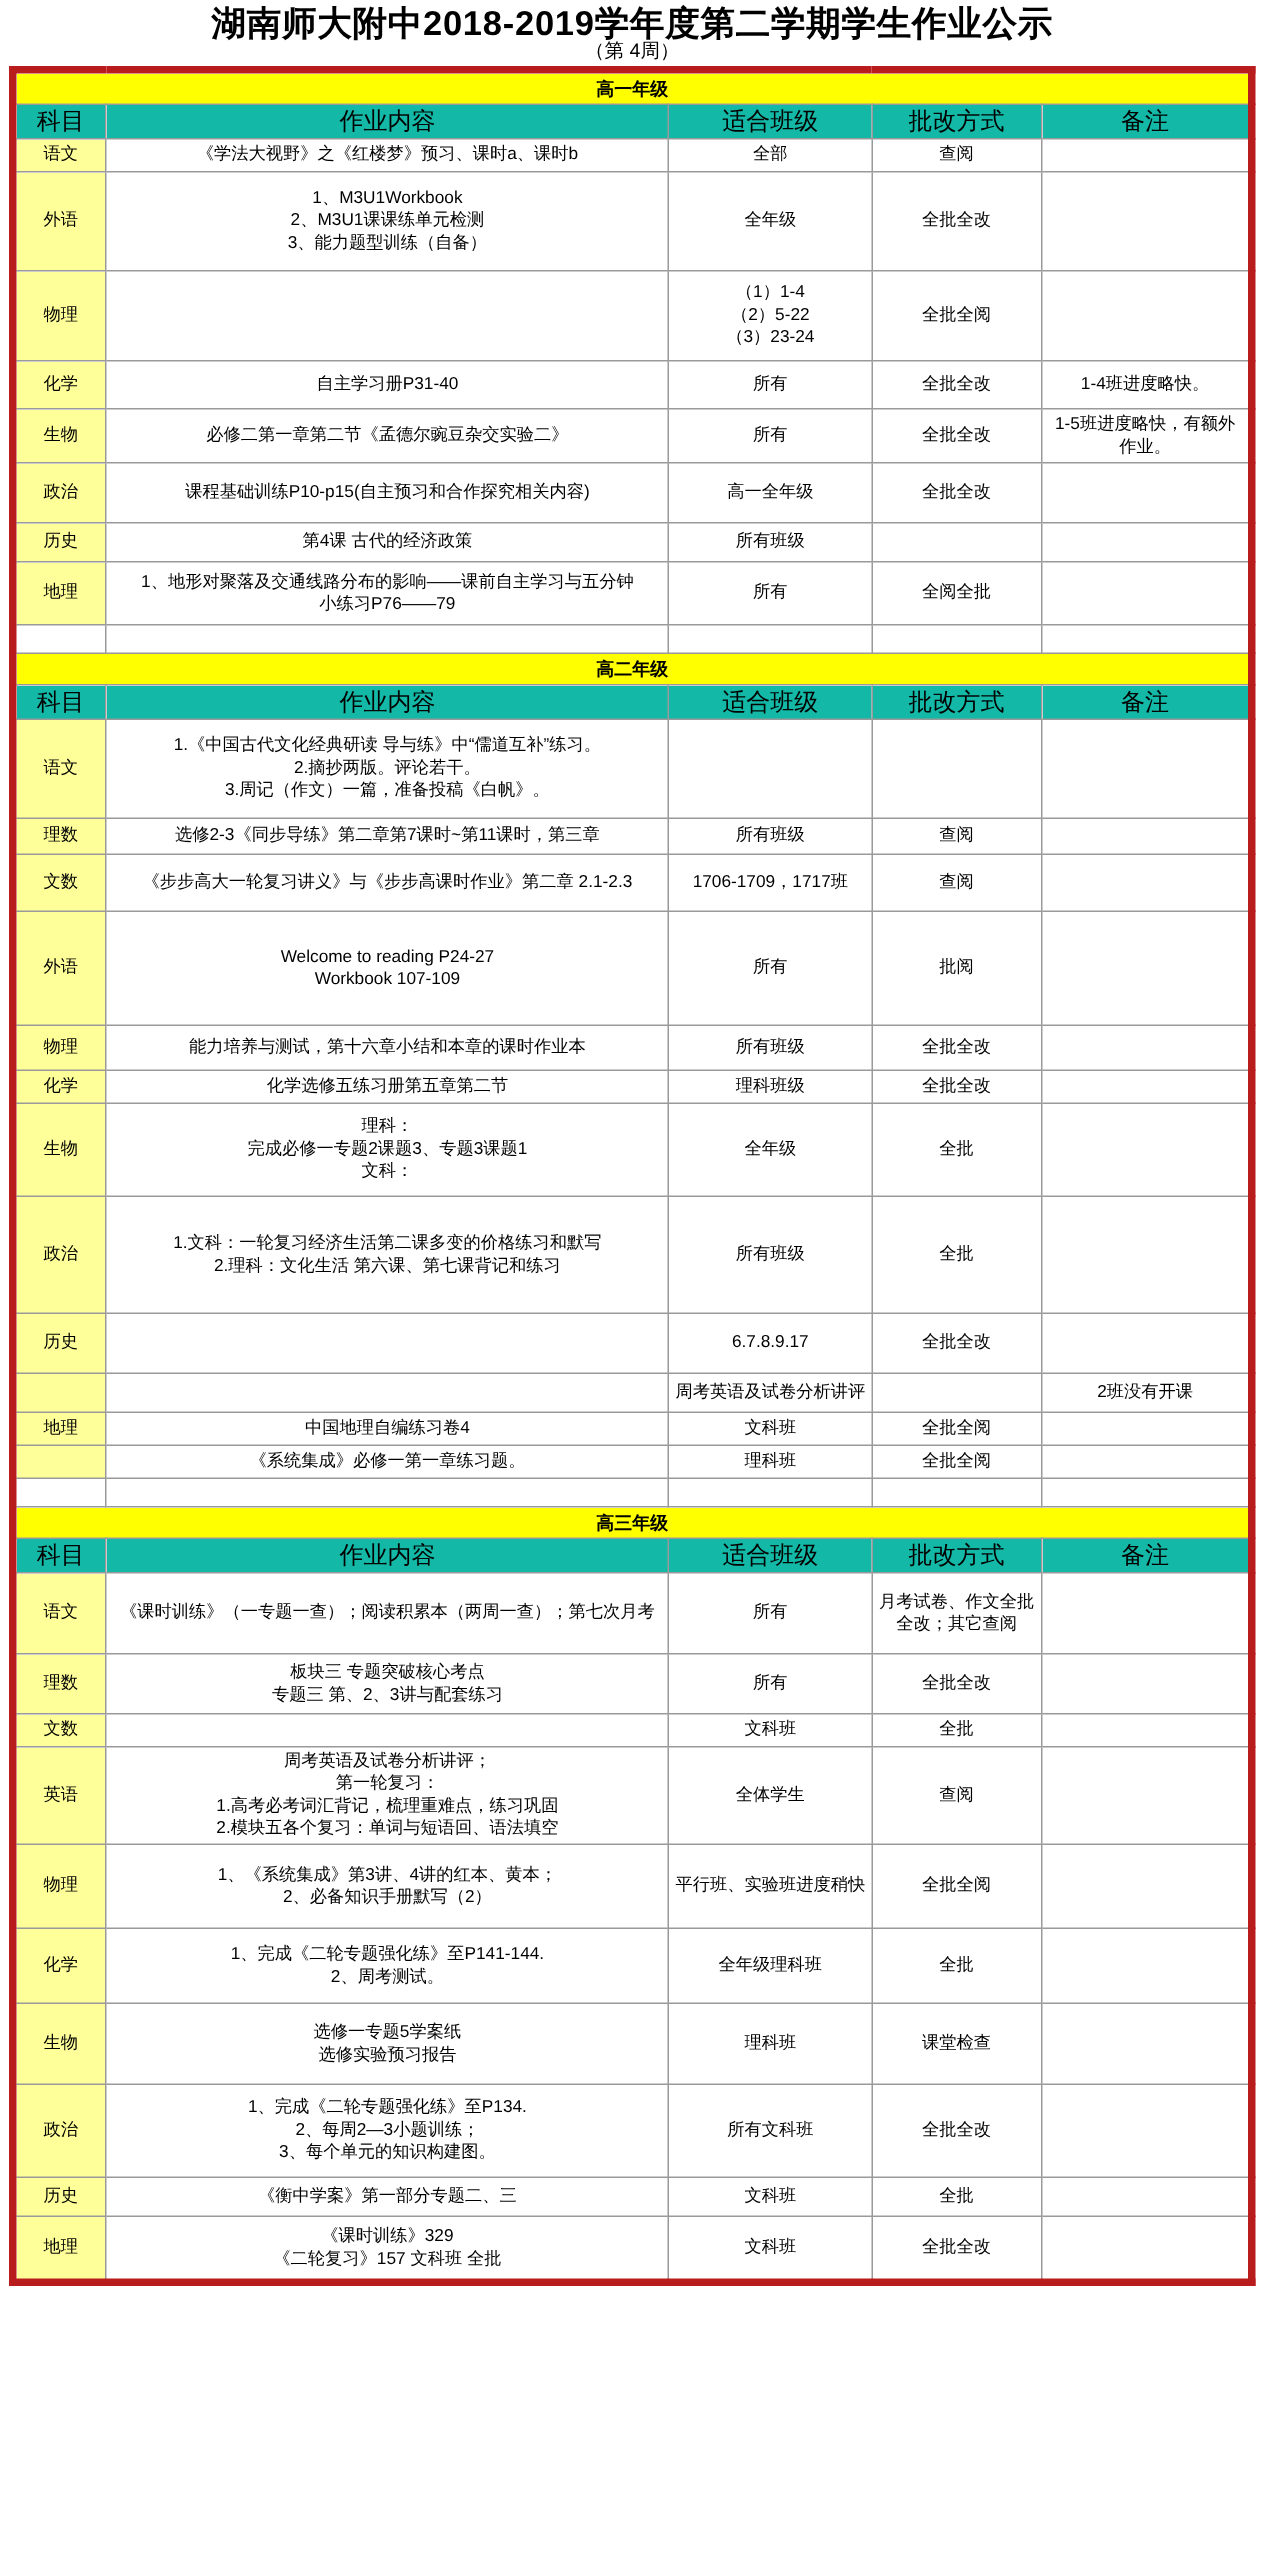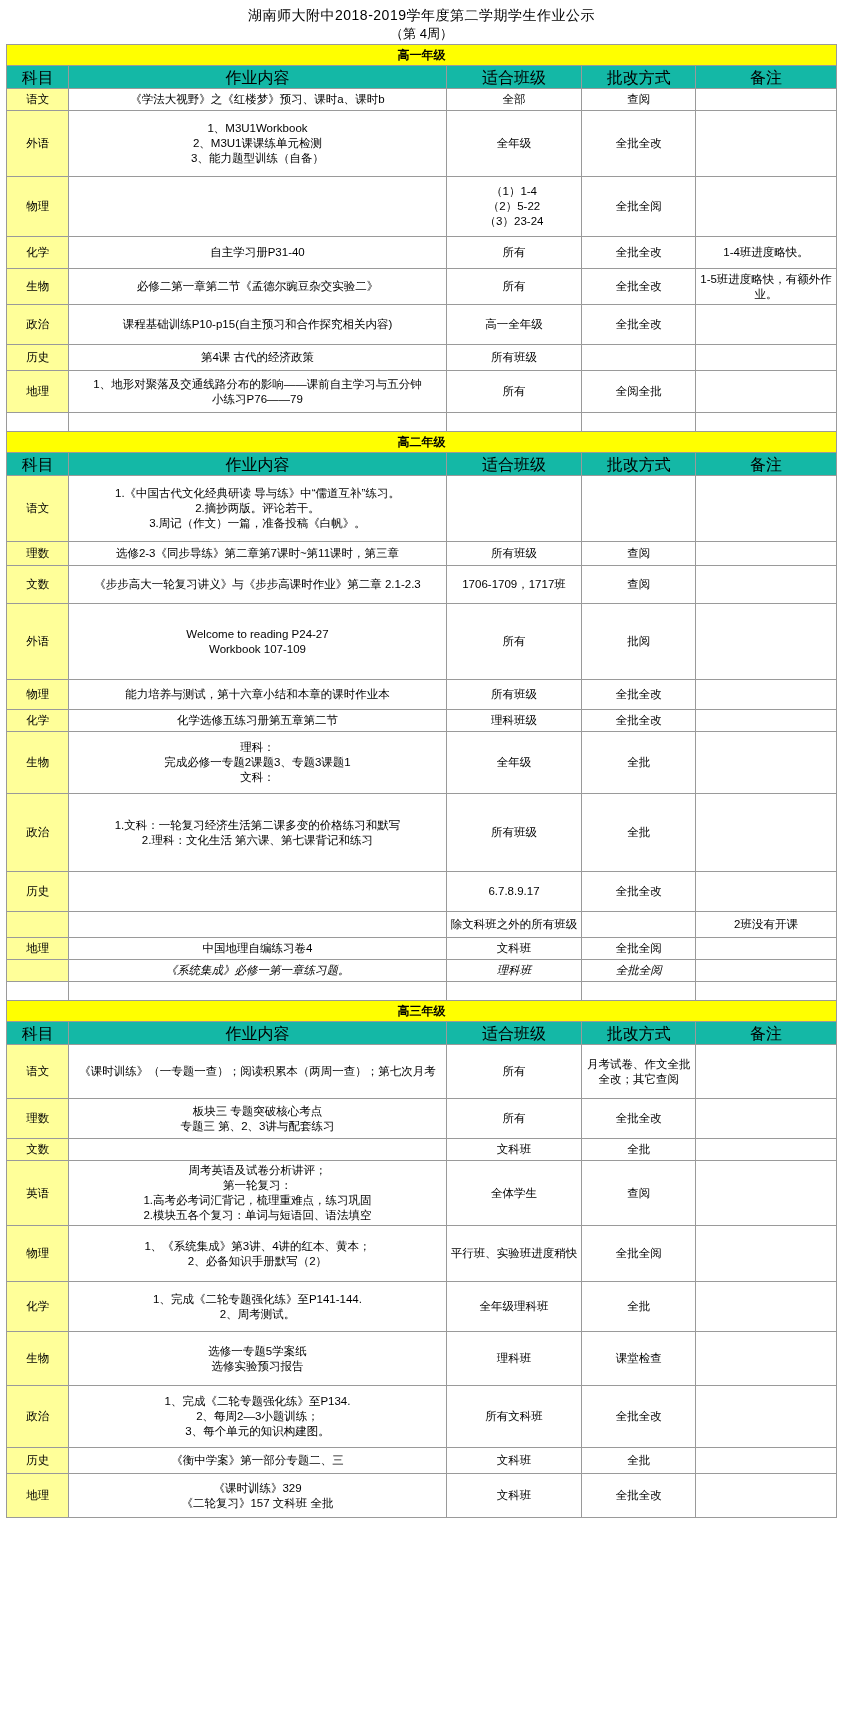--- a/index.html
+++ b/index.html
@@ -15,34 +15,34 @@
   .page {
     width: 843px;
     box-sizing: border-box;
     padding: 4px 6px 6px 6px;
   }
   .title-block {
     text-align: center;
     padding-bottom: 2px;
   }
   .doc-title {
-    font-size: 14px;
-    font-weight: normal;
+    font-size: 23px;
+    font-weight: bold;
     letter-spacing: 0.5px;
     line-height: 22px;
   }
   .doc-subtitle {
     font-size: 13px;
     line-height: 16px;
   }
   table.sheet {
     border-collapse: collapse;
     width: 831px;
     table-layout: fixed;
-    border: 1px solid #b91c1c;
+    border: 5px solid #b91c1c;
   }
   table.sheet td {
     border: 1px solid #9a9a9a;
     font-size: 11.5px;
     line-height: 15px;
     padding: 2px 3px;
     vertical-align: middle;
     text-align: center;
     word-wrap: break-word;
     overflow: hidden;
@@ -274,32 +274,32 @@
         <tr style="height: 40px;">
           <td class="subject">历史</td>
           <td></td>
           <td>6.7.8.9.17</td>
           <td>全批全改</td>
           <td></td>
         </tr>
         <tr style="height: 26px;">
           <td class="subject"></td>
           <td></td>
-          <td>除文科班之外的所有班级</td>
+          <td>周考英语及试卷分析讲评</td>
           <td></td>
           <td>2班没有开课</td>
         </tr>
         <tr style="height: 22px;">
           <td class="subject">地理</td>
           <td>中国地理自编练习卷4</td>
           <td>文科班</td>
           <td>全批全阅</td>
           <td></td>
         </tr>
-        <tr style="height: 22px; font-style: italic;">
+        <tr style="height: 22px;">
           <td class="subject"></td>
           <td>《系统集成》必修一第一章练习题。</td>
           <td>理科班</td>
           <td>全批全阅</td>
           <td></td>
         </tr>
         <tr class="spacer">
           <td></td>
           <td></td>
           <td></td>

